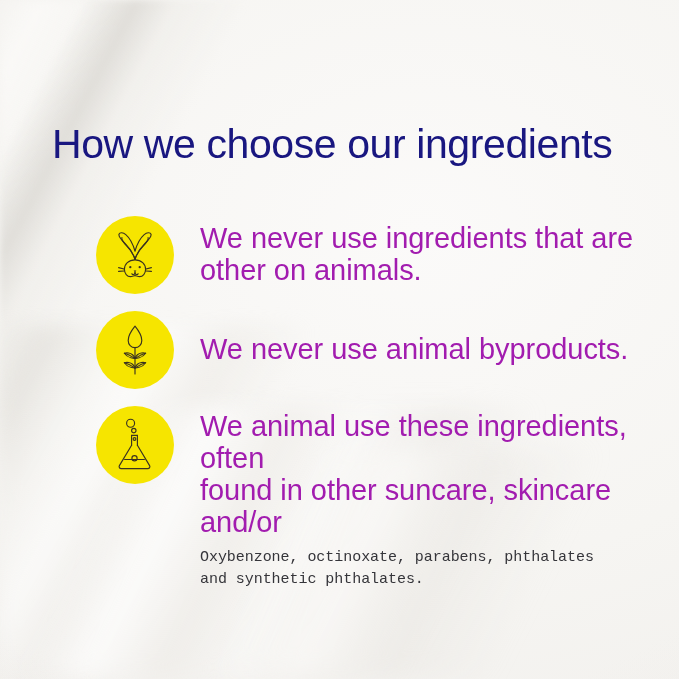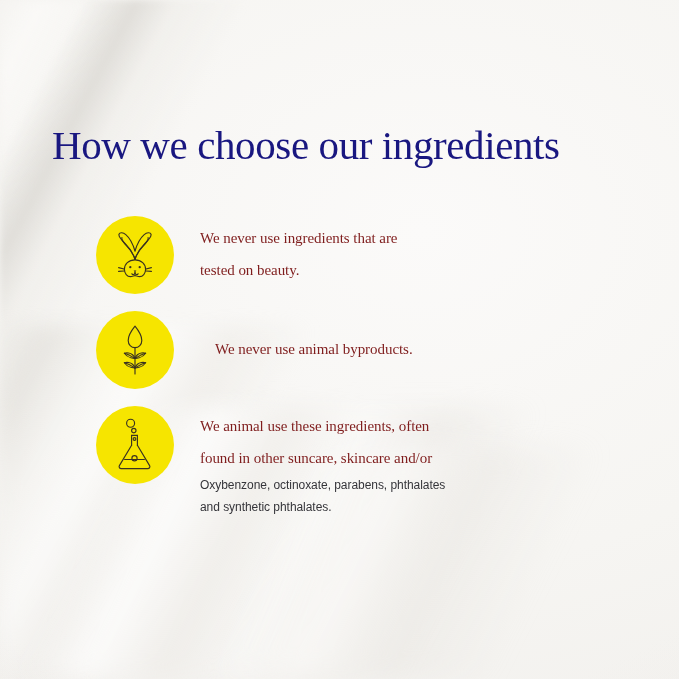--- a/index.html
+++ b/index.html
@@ -100,42 +100,42 @@
     position: absolute;
     inset: 0;
     z-index: 2;
   }
 
   .page-title {
     position: absolute;
     left: 52px;
     top: 121px;
     margin: 0;
-    font-family: Liberation Serif, serif;
+    font-family: Liberation Sans, sans-serif;
     font-size: 41px;
     font-weight: 400;
     letter-spacing: -0.4px;
     color: #191780;
     white-space: nowrap;
   }
 
   .rows {
     position: absolute;
     left: 96px;
     top: 216px;
     width: 540px;
   }
 
   .row {
     position: relative;
     display: flex;
     align-items: flex-start;
   }
   .row-1 { margin-bottom: 17px; }
-  .row-2 { margin-bottom: 17px; gap: 15px; }
+  .row-2 { margin-bottom: 17px; }
 
   .badge {
     flex: 0 0 auto;
     width: 78px;
     height: 78px;
     border-radius: 50%;
     background: #f6e500;
     display: flex;
     align-items: center;
     justify-content: center;
@@ -146,31 +146,32 @@
     flex: 1 1 auto;
     padding-left: 26px;
     padding-top: 8px;
   }
 
   .row-1 .row-text { padding-top: 6px; }
   .row-2 .row-text { padding-top: 22px; }
   .row-3 .row-text { padding-top: 4px; }
 
   .body-line {
-    font-family: Liberation Serif, serif;
-    font-size: 15px;
+    font-family: Liberation Sans, sans-serif;
+    font-size: 29px;
     line-height: 32px;
     font-weight: 400;
-    color: #7f1d1d;
+    color: #a21caf;
     letter-spacing: -0.05px;
   }
 
   .fineprint {
-    font-family: Liberation Sans, sans-serif;
-    font-size: 12px;
+    margin-top: 9px;
+    font-family: Liberation Mono, monospace;
+    font-size: 15px;
     line-height: 22px;
     font-weight: 400;
     color: #35353a;
     letter-spacing: -0.05px;
   }
 </style>
 </head>
 <body>
 
 <div id="page">
@@ -213,21 +214,21 @@
 
               <path d="M12.0 39.0 L6.6 37.6"></path>
               <path d="M12.0 41.0 L6.6 41.4"></path>
               <path d="M34.0 39.0 L39.4 37.6"></path>
               <path d="M34.0 41.0 L39.4 41.4"></path>
             </svg>
           </span>
         </div>
         <div class="row-text">
           <div class="body-line">We never use ingredients that are</div>
-          <div class="body-line">tested on beauty.</div>
+          <div class="body-line">other on animals.</div>
         </div>
       </div>
 
       <div class="row row-2">
         <div class="badge">
           <span>
             <svg width="40" height="52" viewBox="0 0 40 52" fill="none" stroke="#3a3320" stroke-width="1.15" stroke-linecap="round" stroke-linejoin="round">
 
               <path d="M20 2.2 C20 2.2 13.2 10.6 13.2 16.4 C13.2 20.6 16.2 23.6 20 23.6 C23.8 23.6 26.8 20.6 26.8 16.4 C26.8 10.6 20 2.2 20 2.2 Z"></path>
 

